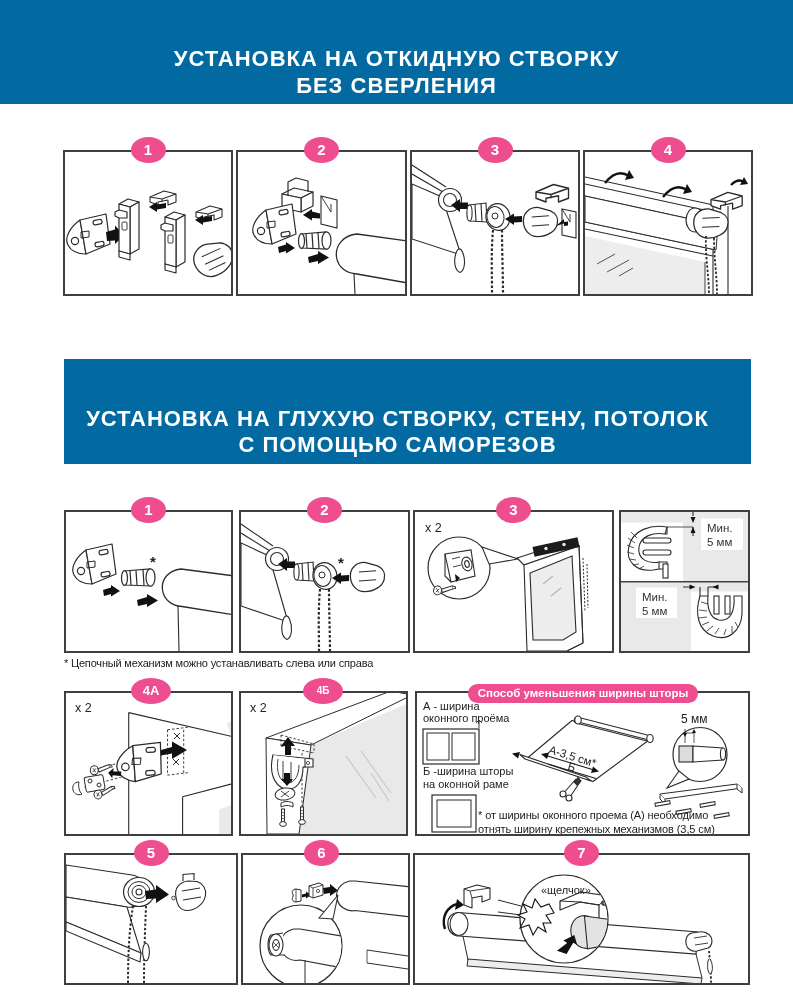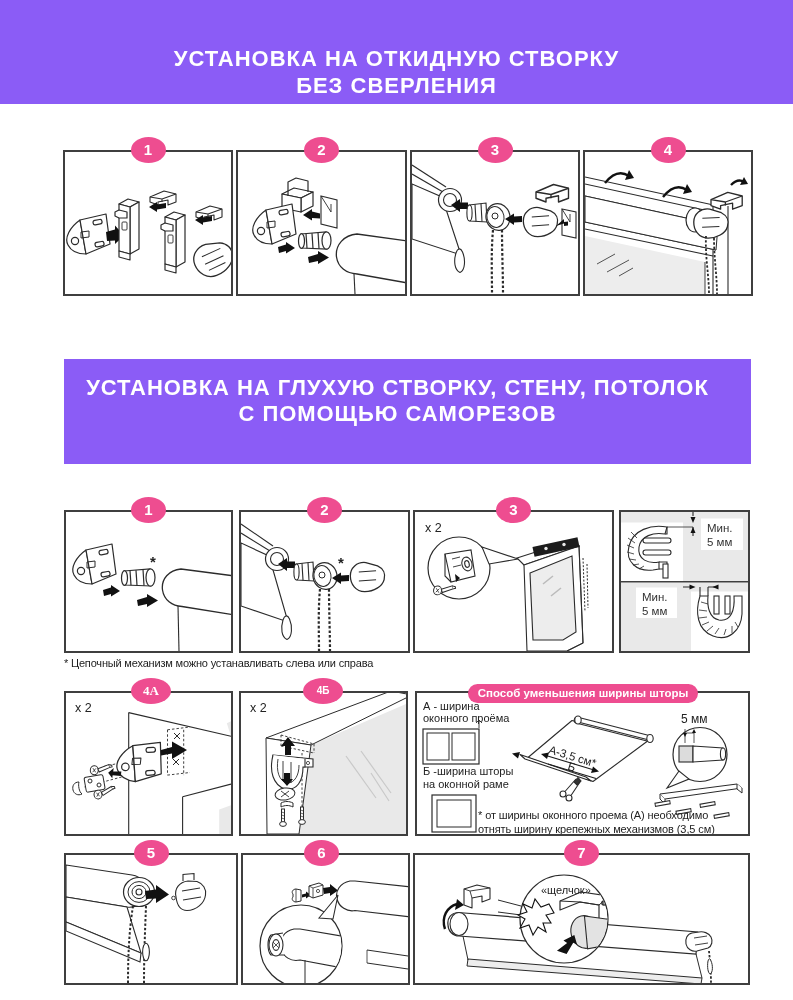--- a/index.html
+++ b/index.html
@@ -1,17 +1,17 @@
 <!DOCTYPE html>
 <html><head>
 <meta charset="utf-8">
 <style>
   html,body{margin:0;padding:0;background:#ffffff;}
   body{width:793px;height:1000px;position:relative;font-family:"Liberation Sans",sans-serif;overflow:hidden;}
-  .banner{position:absolute;background:#8b5cf6;color:#ffffff;text-align:center;font-weight:bold;}
+  .banner{position:absolute;background:#0369a1;color:#ffffff;text-align:center;font-weight:bold;}
   .panel{position:absolute;border:2px solid #3f3f3f;background:#ffffff;box-sizing:border-box;}
   .num{position:absolute;background:#ee4d90;color:#fff;font-weight:bold;text-align:center;border-radius:50%;z-index:5;}
   .note{position:absolute;color:#1c1c1c;font-size:11px;letter-spacing:-0.18px;}
   svg{position:absolute;top:0;left:0;}
 </style>
 </head>
 <body>
 
 <svg width="0" height="0" style="position:absolute">
 <defs>
@@ -164,21 +164,21 @@
   <polygon points="102,32 107,40 98,42" fill="#111"></polygon>
   <polygon points="159,25 163,32 155,33" fill="#111"></polygon>
   <ellipse cx="110" cy="68" rx="9" ry="12" fill="#fff" stroke="#2b2b2b" stroke-width="1.2"></ellipse>
   <use href="#clip" transform="translate(126,38) scale(1.2)"></use>
   <use href="#tdrop" transform="translate(110,54) rotate(8)"></use>
   <path d="M121 84 C120 104 124 124 124 142" stroke="#2b2b2b" stroke-width="1.8" fill="none" stroke-dasharray="2.4,1.8"></path>
   <path d="M129 86 C129 106 132 124 132 142" stroke="#2b2b2b" stroke-width="1.8" fill="none" stroke-dasharray="2.4,1.8"></path>
 </svg>
 
 <div class="banner" style="left:64px;top:359px;width:687px;height:105px;">
-  <div style="padding-top:16px;font-size:22px;line-height:26px;letter-spacing:0.95px;transform:translateX(-10px);">УСТАНОВКА НА ГЛУХУЮ СТВОРКУ, СТЕНУ, ПОТОЛОК<br>С ПОМОЩЬЮ САМОРЕЗОВ</div>
+  <div style="padding-top:47px;font-size:22px;line-height:26px;letter-spacing:0.95px;transform:translateX(-10px);">УСТАНОВКА НА ГЛУХУЮ СТВОРКУ, СТЕНУ, ПОТОЛОК<br>С ПОМОЩЬЮ САМОРЕЗОВ</div>
 </div>
 
 <div class="panel" style="left:64px;top:510px;width:169px;height:143px;"></div>
 <div class="panel" style="left:239px;top:510px;width:171px;height:143px;"></div>
 <div class="panel" style="left:413px;top:510px;width:201px;height:143px;"></div>
 <div class="panel" style="left:619px;top:510px;width:131px;height:143px;"></div>
 <div class="num" style="left:131px;top:497px;width:35px;height:26px;line-height:26px;font-size:15px;">1</div>
 <div class="num" style="left:307px;top:497px;width:35px;height:26px;line-height:26px;font-size:15px;">2</div>
 <div class="num" style="left:496px;top:497px;width:35px;height:26px;line-height:26px;font-size:15px;">3</div>
 <svg id="r2p1" style="left:66px;top:512px;" width="165" height="139" viewBox="0 0 165 139">
@@ -284,21 +284,21 @@
   <polygon points="74.5,75 68.5,72.5 68.5,77.5" fill="#111"></polygon>
   <polygon points="91.5,75 97.5,72.5 97.5,77.5" fill="#111"></polygon>
   <path d="M75 70 L75 139" stroke="#fff" stroke-width="0" fill="none"></path>
 </svg>
 
 <div class="note" style="left:64px;top:657px;">* Цепочный механизм можно устанавливать слева или справа</div>
 
 <div class="panel" style="left:64px;top:691px;width:169px;height:145px;"></div>
 <div class="panel" style="left:239px;top:691px;width:169px;height:145px;"></div>
 <div class="panel" style="left:415px;top:691px;width:335px;height:145px;"></div>
-<div class="num" style="left:131px;top:678px;width:40px;height:26px;line-height:26px;font-size:13px;font-family:Liberation Serif, serif;">4А</div>
+<div class="num" style="left:131px;top:678px;width:40px;height:26px;line-height:26px;font-size:13px;">4А</div>
 <div class="num" style="left:303px;top:678px;width:40px;height:26px;line-height:26px;font-size:10px;">4Б</div>
 <div class="num" style="left:468px;top:684px;width:230px;height:19px;line-height:19px;font-size:11.5px;border-radius:10px;font-weight:bold;">Способ уменьшения ширины шторы</div>
 <svg id="r3p1" style="left:66px;top:693px;" width="165" height="141" viewBox="0 0 165 141">
   <text x="9" y="19" font-size="12.5" fill="#222" font-family="Liberation Sans">x 2</text>
   <polygon points="160.8,30.3 165,28.2 165,43.3" fill="#e9e9e9"></polygon>
   <polygon points="153.2,116.6 165,112.3 165,141 153.2,141" fill="#e9e9e9"></polygon>
   <g stroke="#2b2b2b" stroke-width="1.1" fill="none">
     <path d="M62.7 19.6 L62.7 141"></path>
     <path d="M62.7 19.6 L165 43.3"></path>
     <path d="M116.6 103.7 L165 91.1 M116.6 103.7 L116.6 141"></path>

